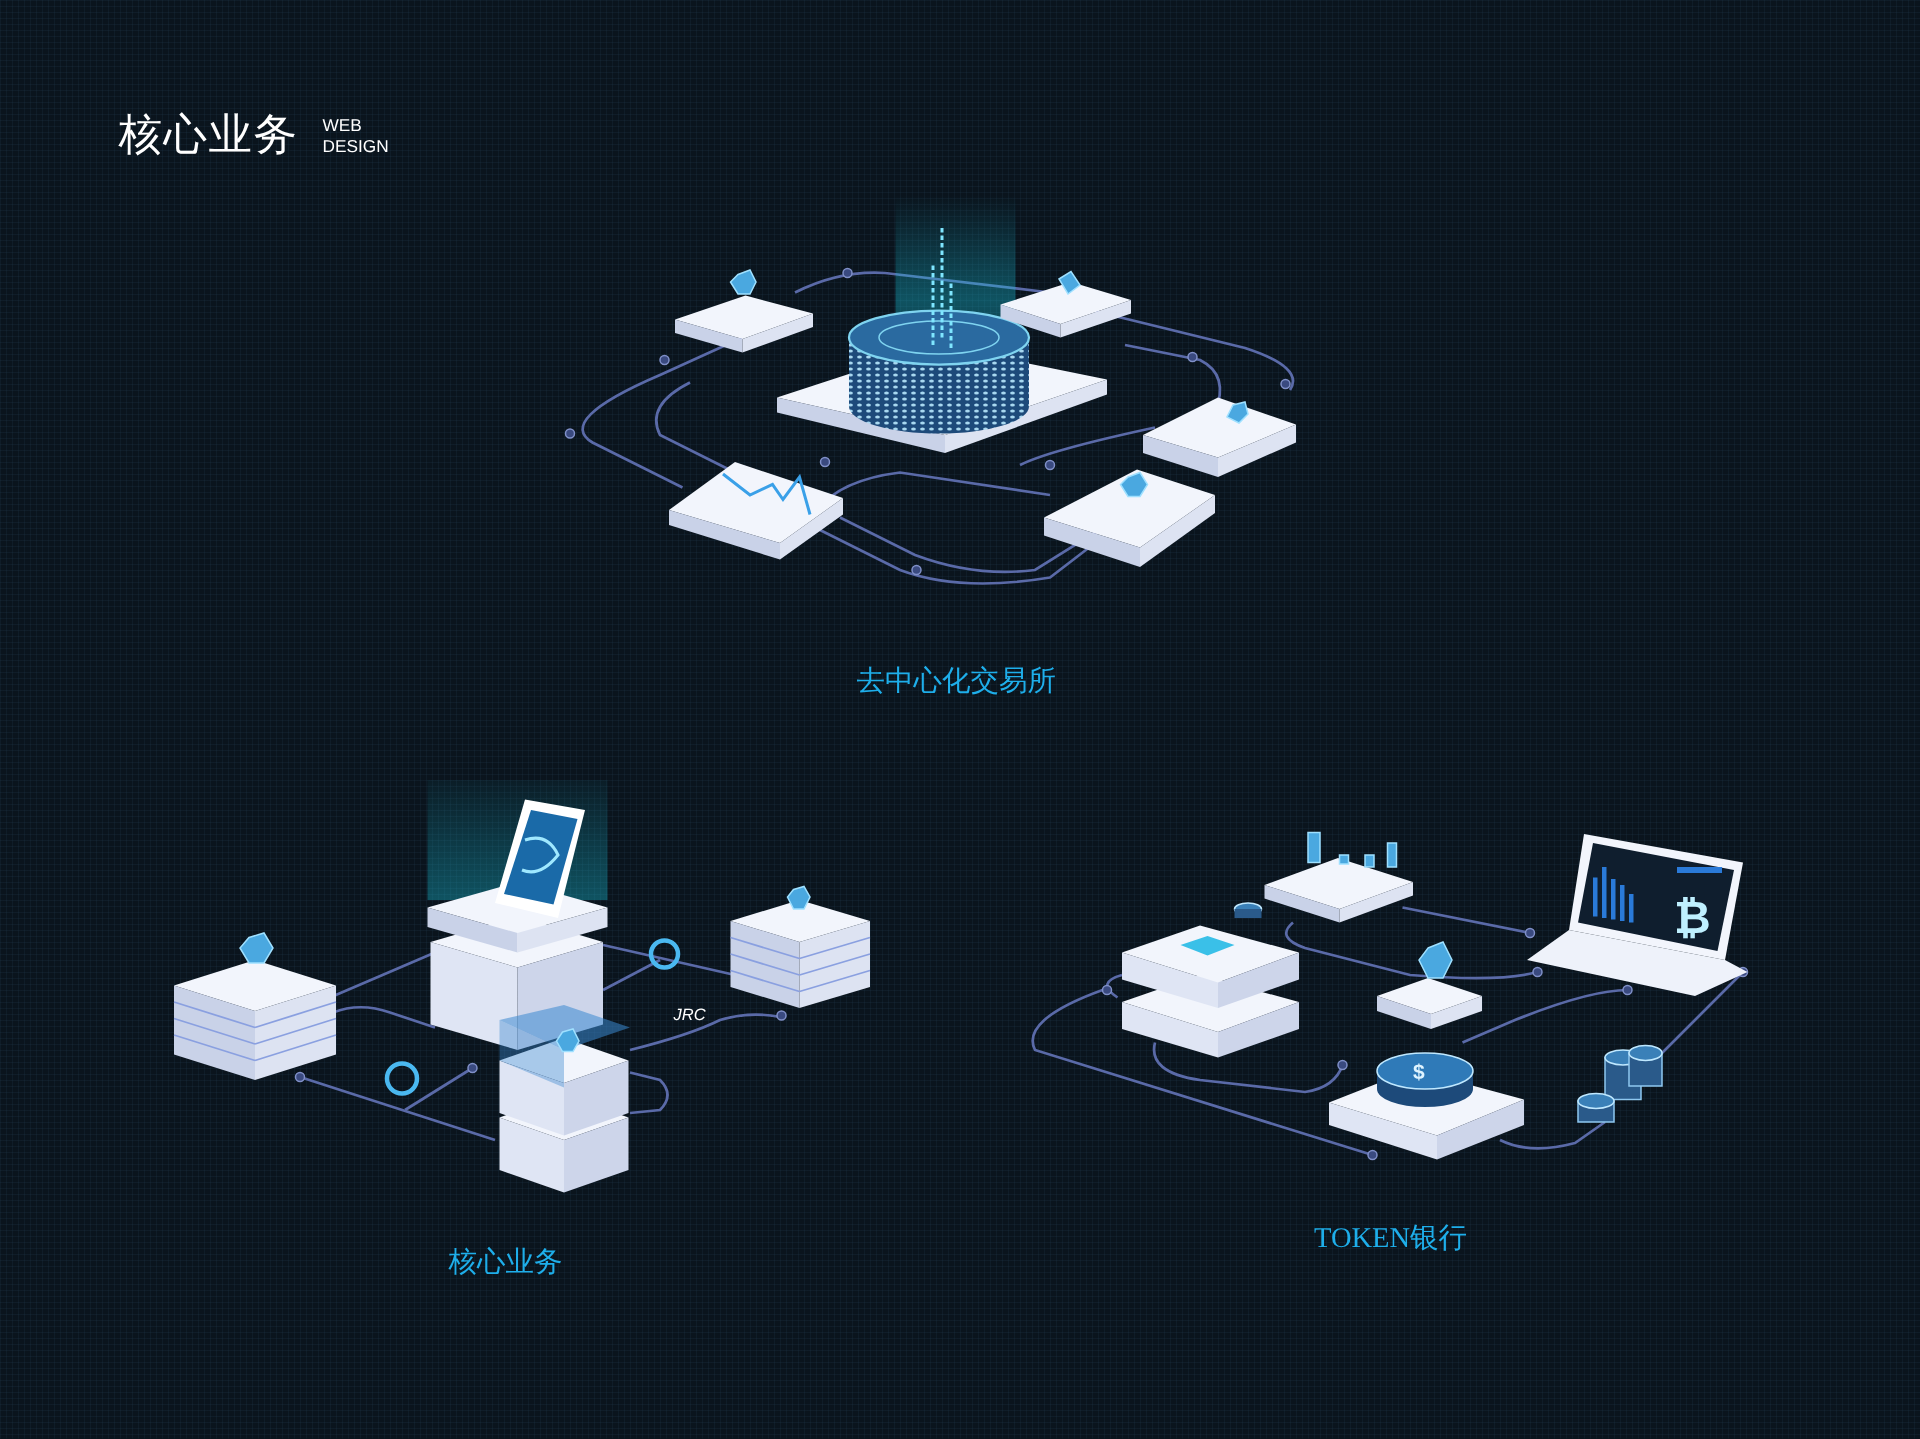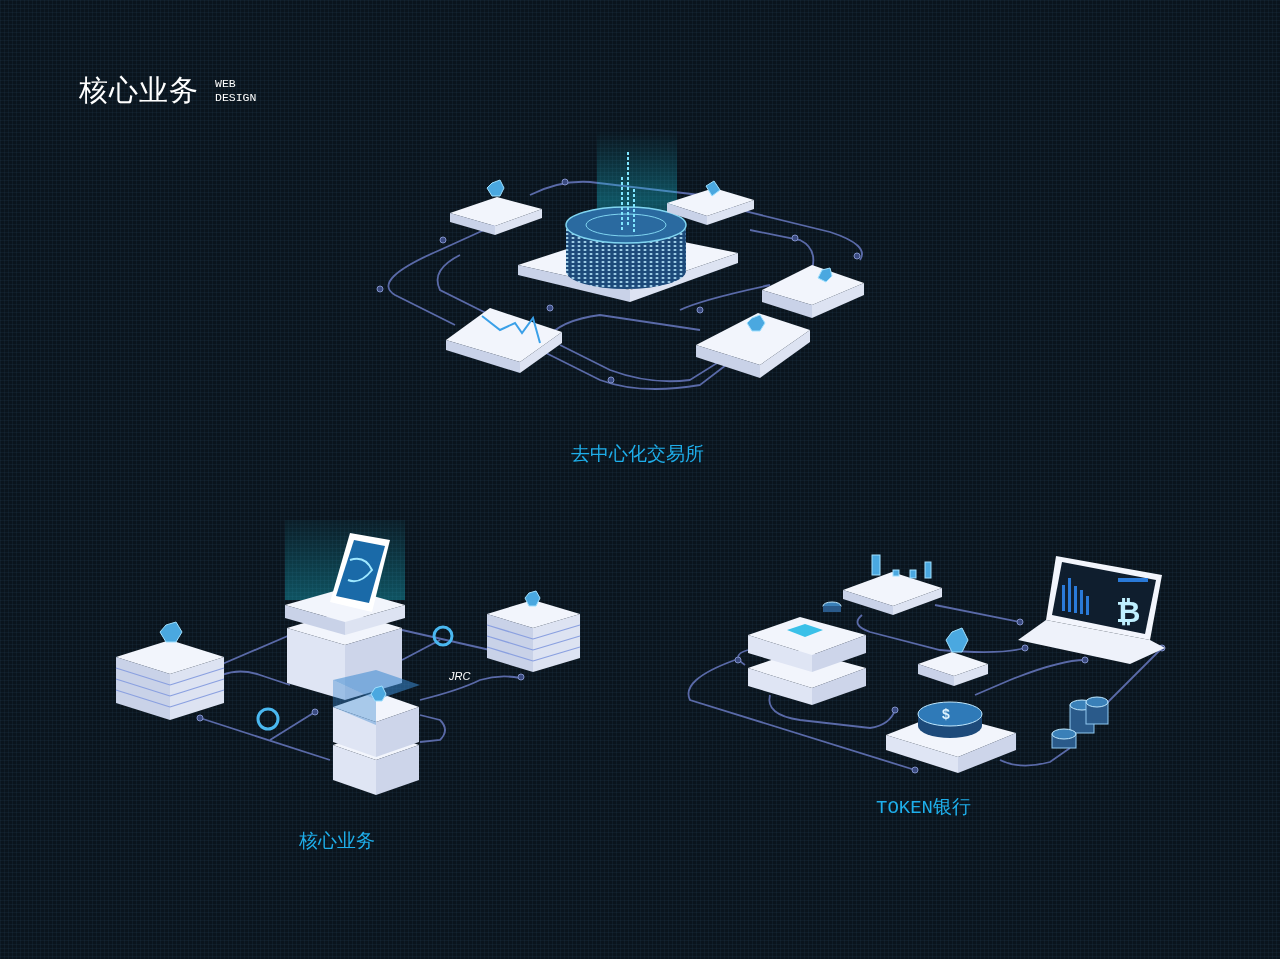--- a/index.html
+++ b/index.html
@@ -7,22 +7,22 @@
     width:1280px; height:959px; overflow:hidden; position:relative;
     background-color:#0a141d;
     background-image:
       linear-gradient(rgba(40,70,90,0.18) 1px, transparent 1px),
       linear-gradient(90deg, rgba(40,70,90,0.18) 1px, transparent 1px);
     background-size:4px 4px;
     font-family:"Liberation Sans", sans-serif;
   }
   .header { position:absolute; left:79px; top:76px; display:flex; align-items:center; }
   .header .title { color:#ffffff; font-size:29px; letter-spacing:1px; font-family:Liberation Serif, serif; line-height:1; }
-  .header .sub { margin-left:16px; color:#ffffff; font-size:11.5px; line-height:14px;font-family:Liberation Mono, monospace; }
-  .caption { position:absolute; color:#1eaeea; font-size:19px; font-family:Liberation Mono, monospace; white-space:nowrap; }
+  .header .sub { margin-left:16px; color:#ffffff; font-size:11.5px; line-height:14px; }
+  .caption { position:absolute; color:#1eaeea; font-size:19px; font-family:Liberation Serif, serif; white-space:nowrap; }
   .scene { position:absolute; }
   svg text { font-family:"Liberation Sans", sans-serif; }
 </style>
 </head>
 <body>
 
 <div class="header">
   <span class="title">核心业务</span>
   <div class="sub">
     <div>WEB</div>
@@ -310,13 +310,13 @@
 
   <g>
     <rect x="1070" y="705" width="24" height="28" fill="#2a5a8a" stroke="#8fc8f0"></rect>
     <ellipse cx="1082" cy="705" rx="12" ry="5" fill="#3a80b8" stroke="#bfe8ff"></ellipse>
     <rect x="1086" y="702" width="22" height="22" fill="#2a5a8a" stroke="#8fc8f0"></rect>
     <ellipse cx="1097" cy="702" rx="11" ry="5" fill="#3a80b8" stroke="#bfe8ff"></ellipse>
     <rect x="1052" y="734" width="24" height="14" fill="#2a5a8a" stroke="#8fc8f0"></rect>
     <ellipse cx="1064" cy="734" rx="12" ry="5" fill="#3a80b8" stroke="#bfe8ff"></ellipse>
   </g>
 </svg>
-<div class="caption" style="left:876px;top:794px">TOKEN银行</div>
+<div class="caption" style="left:876px;top:812px">TOKEN银行</div>
 
 </body></html>

